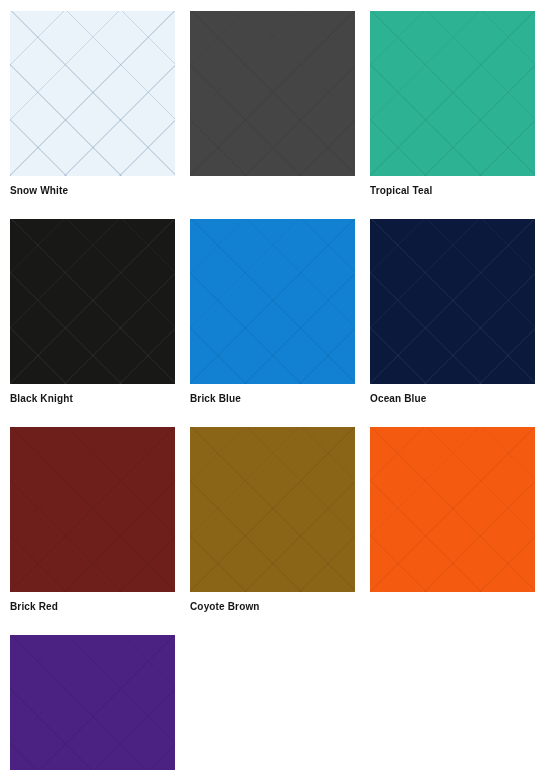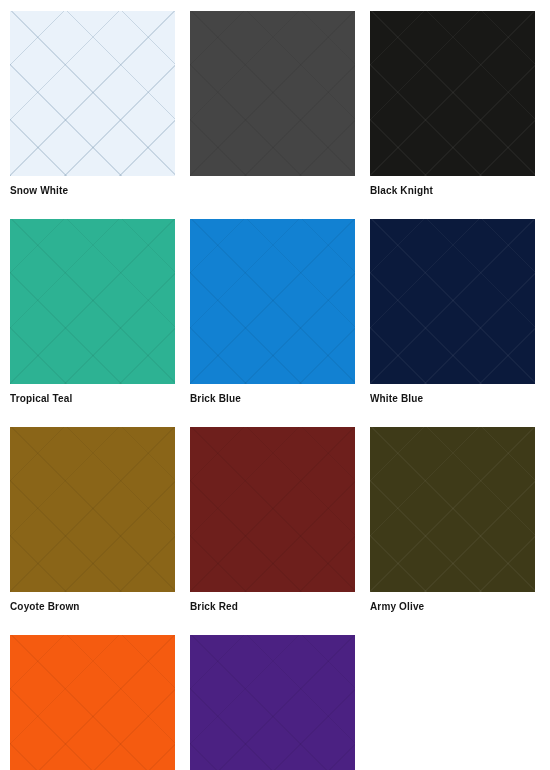--- a/index.html
+++ b/index.html
@@ -122,46 +122,42 @@
 
 <div id="swatch-grid">
     <div class="swatch-cell">
       <div class="swatch-chip light" style="background-color: rgb(234, 242, 250);"></div>
       <div class="swatch-label">Snow White</div>
     </div>
     <div class="swatch-cell">
       <div class="swatch-chip" style="background-color: rgb(69, 69, 69);"></div>
     </div>
     <div class="swatch-cell">
+      <div class="swatch-chip" style="background-color: rgb(45, 178, 147);"></div>
+      <div class="swatch-label">Tropical Teal</div>
+    </div>
+    <div class="swatch-cell">
       <div class="swatch-chip dark" style="background-color: rgb(24, 24, 22);"></div>
       <div class="swatch-label">Black Knight</div>
-    </div>
-    <div class="swatch-cell">
-      <div class="swatch-chip" style="background-color: rgb(45, 178, 147);"></div>
-      <div class="swatch-label">Tropical Teal</div>
     </div>
     <div class="swatch-cell">
       <div class="swatch-chip" style="background-color: rgb(18, 129, 210);"></div>
       <div class="swatch-label">Brick Blue</div>
     </div>
     <div class="swatch-cell">
       <div class="swatch-chip dark" style="background-color: rgb(11, 26, 60);"></div>
-      <div class="swatch-label">White Blue</div>
-    </div>
-    <div class="swatch-cell">
-      <div class="swatch-chip" style="background-color: rgb(138, 101, 24);"></div>
-      <div class="swatch-label">Coyote Brown</div>
+      <div class="swatch-label">Ocean Blue</div>
     </div>
     <div class="swatch-cell">
       <div class="swatch-chip" style="background-color: rgb(110, 31, 28);"></div>
       <div class="swatch-label">Brick Red</div>
     </div>
     <div class="swatch-cell">
-      <div class="swatch-chip dark" style="background-color: rgb(62, 58, 24);"></div>
-      <div class="swatch-label">Army Olive</div>
+      <div class="swatch-chip" style="background-color: rgb(138, 101, 24);"></div>
+      <div class="swatch-label">Coyote Brown</div>
     </div>
     <div class="swatch-cell">
       <div class="swatch-chip" style="background-color: rgb(245, 91, 16);"></div>
     </div>
     <div class="swatch-cell">
       <div class="swatch-chip" style="background-color: rgb(75, 33, 130);"></div>
     </div>
   </div>
 
 </body></html>

